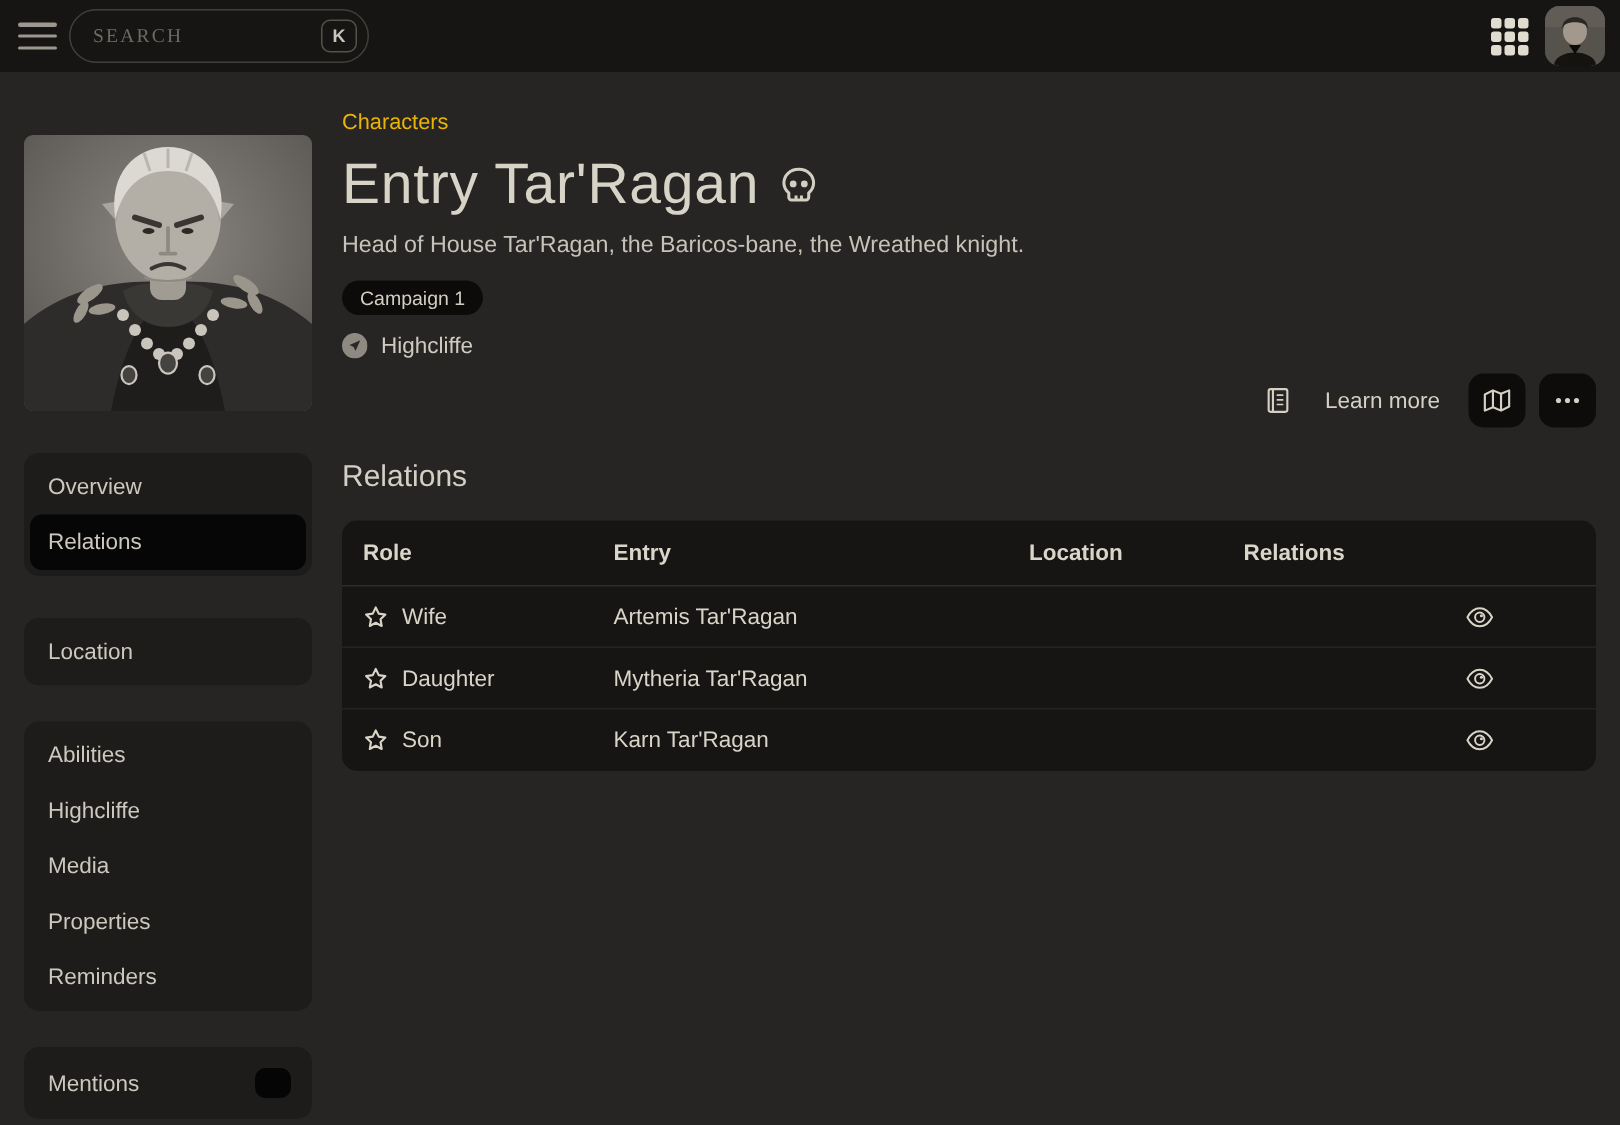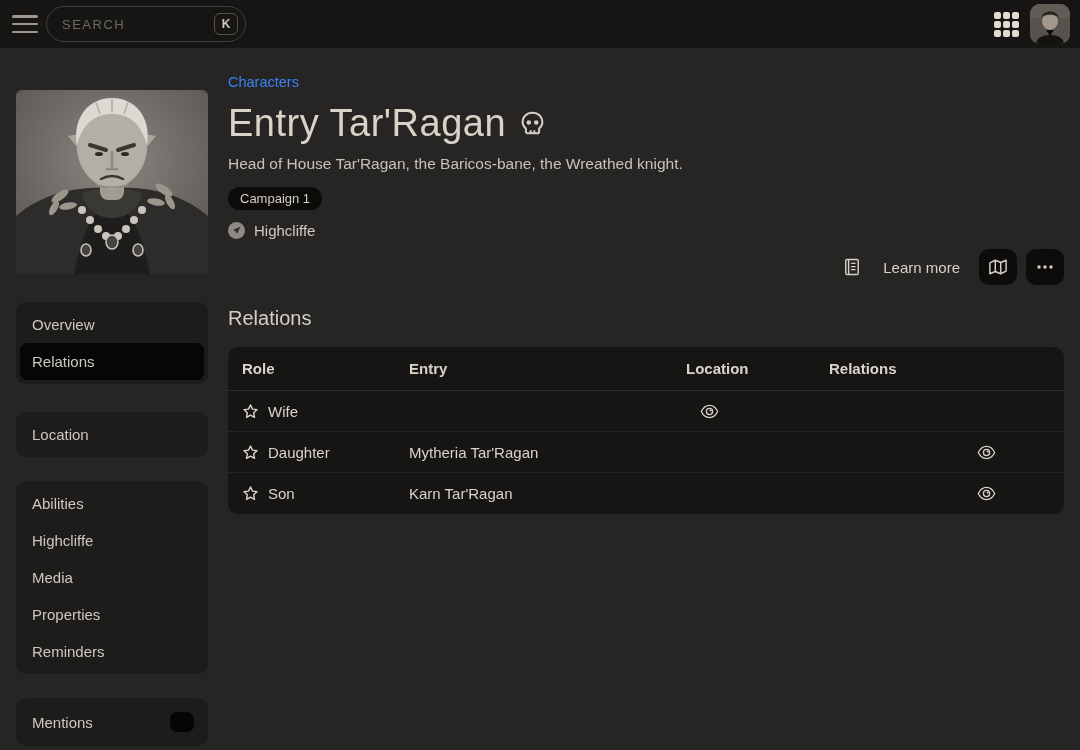--- a/index.html
+++ b/index.html
@@ -19,21 +19,21 @@
   .hamburger { width:26px; height:18px; margin-left:12px; display:flex; flex-direction:column; justify-content:space-between; cursor:pointer; background:none; border:none; }
   .hamburger span { display:block; height:2.5px; background:#9c978f; border-radius:2px; }
   .searchbox {
     margin-left:8px; width:200px; height:36px;
     border:1px solid #413f3b; border-radius:18px;
     display:flex; align-items:center; padding:0 7px 0 15px; background:#161514;
   }
   .searchbox input {
     flex:1; background:transparent; border:none; outline:none;
     color:#14b8a6; font-size:13px; letter-spacing:1px; min-width:0;
-    font-family:Liberation Sans, sans-serif;
+    font-family:Liberation Serif, serif;
   }
   .searchbox input::placeholder { color:#6e6a63; letter-spacing:1.5px; }
   .kbd {
     border:1px solid #565248; border-radius:6px; min-width:24px; height:22px;
     display:flex; align-items:center; justify-content:center;
     font-size:12px; font-weight:bold; color:#cac6bb; padding:0 6px;
   }
   .topbar-right { margin-left:auto; display:flex; align-items:center; gap:10px; margin-right:10px; }
   .iconbtn { background:none; border:none; cursor:pointer; display:flex; align-items:center; justify-content:center; }
   .avatar { width:40px; height:40px; border-radius:10px; overflow:hidden; cursor:pointer; border:none; padding:0; background:#4a4742; }
@@ -50,21 +50,21 @@
   .mentions-card {
     background:#1d1c1b; border-radius:10px; margin-top:24px; height:48px;
     display:flex; align-items:center; justify-content:space-between;
     padding:0 14px 0 16px; cursor:pointer;
   }
   .mentions-label { font-size:15px; color:#ccc8bd; }
   .mentions-badge { width:24px; height:20px; background:#050505; border-radius:7px; }
   
   .main { position:absolute; left:228px; top:48px; width:836px; }
   .breadcrumb { margin-top:26px; font-size:14.5px; }
-  .breadcrumb a { color:#3b82f6; text-decoration:none; cursor:pointer; }
+  .breadcrumb a { color:#eab308; text-decoration:none; cursor:pointer; }
   .title-row { margin-top:12px; display:flex; align-items:center; gap:13px; }
   .title { font-size:38px; font-weight:400; color:#d7d3c7; letter-spacing:0.5px; }
   .subtitle { margin-top:10px; font-size:15.5px; color:#c6c2b8; }
   .pill {
     display:inline-block; margin-top:14px; background:#0c0b0a; color:#d2cec2;
     border-radius:12px; padding:4px 12px; font-size:13px; cursor:pointer;
   }
   .location-row { margin-top:12px; display:flex; align-items:center; gap:9px; cursor:pointer; width:max-content; }
   .location-name { font-size:15px; color:#cfcbc0; }
   .actions-row { margin-top:10px; display:flex; justify-content:flex-end; align-items:center; gap:9px; }
@@ -287,20 +287,21 @@
 
     <div class="t-row">
       <div class="col-role">
         <button class="star-btn" aria-label="pin relation">
           <svg width="17" height="17" viewBox="0 0 24 24" fill="none" stroke="#d8d4c8" stroke-width="2" stroke-linejoin="round">
             <path d="M12 2.8 l2.8 5.8 6.3 .9 -4.6 4.4 1.1 6.3 -5.6-3 -5.6 3 1.1-6.3 -4.6-4.4 6.3-.9 Z"></path>
           </svg>
         </button>
         <span>Wife</span>
       </div>
+      <div class="col-entry"><a class="entry-link">Artemis Tar'Ragan</a></div>
       <div class="col-loc"></div>
       <div class="col-att"></div>
       <div class="col-eye">
         <button class="eye-btn" aria-label="visibility">
           <svg width="19" height="15" viewBox="0 0 22 16" fill="none" stroke="#d8d4c8" stroke-width="1.5">
             <path d="M1.5 8 C4 3 8 1 11 1 c3 0 7 2 9.5 7 C18 13 14 15 11 15 c-3 0-7-2-9.5-7 Z"></path>
             <circle cx="11" cy="8" r="3.6"></circle>
             <circle cx="12.3" cy="6.8" r="1.2" fill="#d8d4c8" stroke="none"></circle>
           </svg>
         </button>

